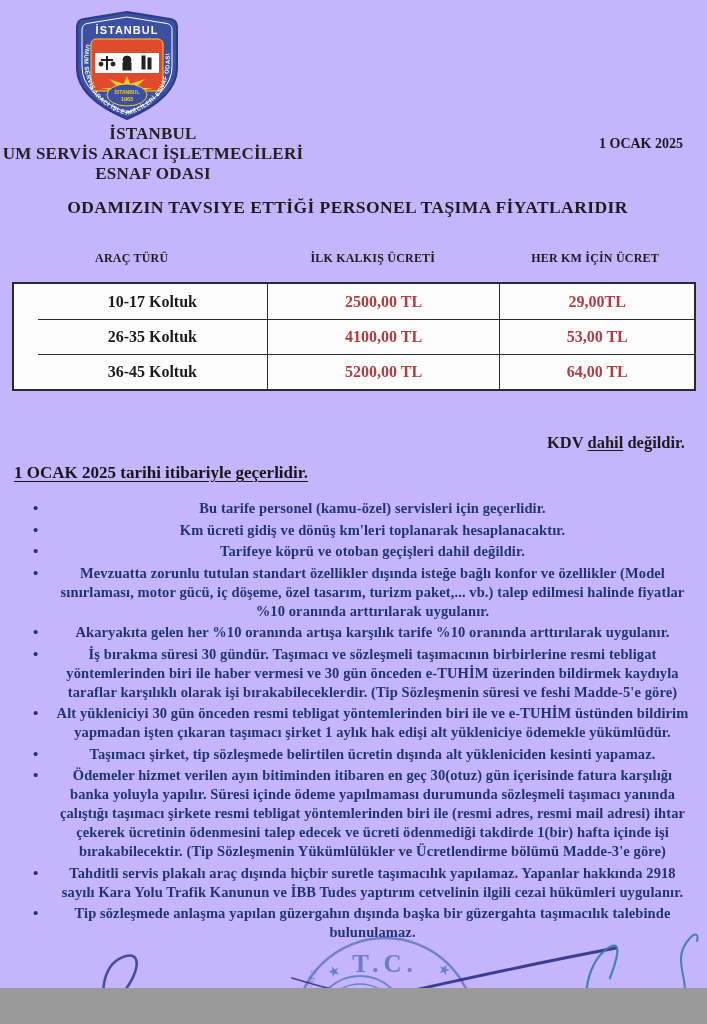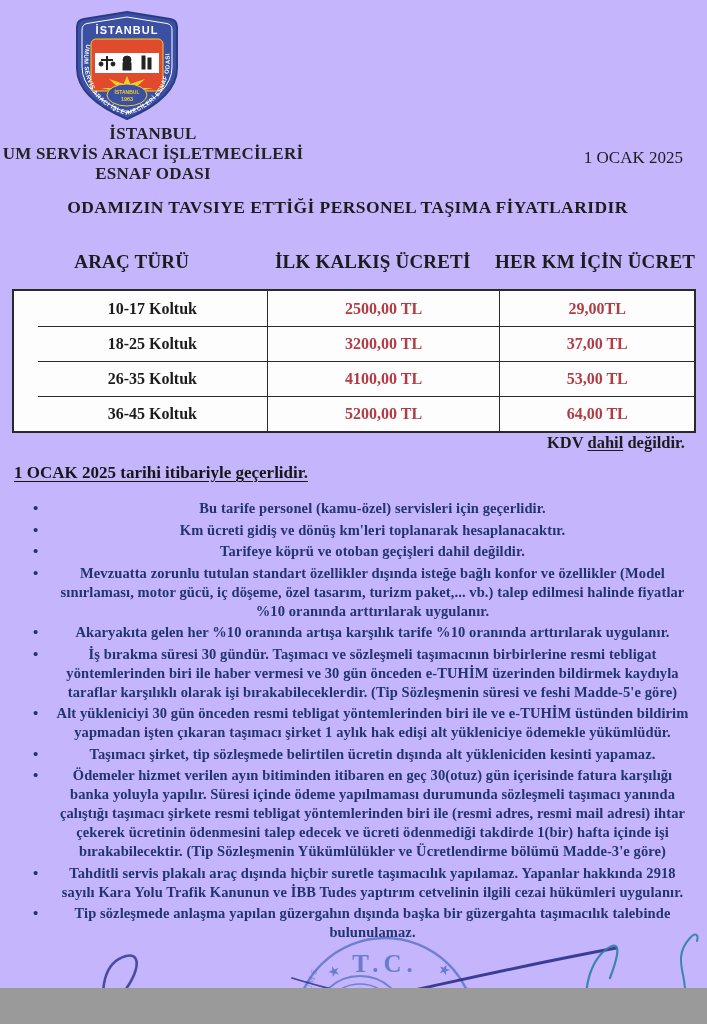--- a/index.html
+++ b/index.html
@@ -9,30 +9,30 @@
     background:#c4b5fd; overflow:hidden;
     font-family:"Liberation Serif", serif; color:#1c1c1c;
   }
   
   .logo { position:absolute; left:74px; top:10px; width:106px; height:112px; }
   .org-block {
     position:absolute; left:-2px; top:124px; width:310px;
     text-align:center; font-weight:bold; font-size:17px; line-height:20px;
     letter-spacing:.2px; white-space:nowrap; color:#232323;
   }
-  .doc-date { position:absolute; right:24px; top:148px; font-size:17px; font-weight:normal; }
+  .doc-date { position:absolute; right:24px; top:136px; font-size:14px; font-weight:bold; }
   .doc-title {
     position:absolute; left:0; right:12px; top:197px; text-align:center;
     font-size:17.5px; font-weight:bold; letter-spacing:.4px;
   }
   
   .price-table { position:absolute; left:12px; top:251px; width:684px; }
   .pt-head {
     display:grid; grid-template-columns:35% 35.5% 29.5%;
-    font-weight:bold; font-size:19px; text-align:center; letter-spacing:.2px;
+    font-weight:bold; font-size:12px; text-align:center; letter-spacing:.2px;
     margin-bottom:16px;
   }
   .pt-body { border:2px solid #2a2a2a; background:#fdfdfd;padding-left:24px; }
   .pt-row {
     display:grid; grid-template-columns:35% 35.5% 29.5%;
     height:35px; align-items:center; text-align:center;
     font-size:16px; font-weight:bold;
   }
   .pt-row + .pt-row { border-top:1.5px solid #2a2a2a; }
   .pt-row > div { height:100%; display:flex; align-items:center; justify-content:center; }
@@ -118,25 +118,20 @@
       <div>İLK KALKIŞ ÜCRETİ</div>
       <div>HER KM İÇİN ÜCRET</div>
     </div>
     <div class="pt-body">
       <div class="pt-row">
         <div>10-17 Koltuk</div>
         <div class="price">2500,00 TL</div>
         <div class="price">29,00TL</div>
       </div>
       <div class="pt-row">
-        <div>18-25 Koltuk</div>
-        <div class="price">3200,00 TL</div>
-        <div class="price">37,00 TL</div>
-      </div>
-      <div class="pt-row">
         <div>26-35 Koltuk</div>
         <div class="price">4100,00 TL</div>
         <div class="price">53,00 TL</div>
       </div>
       <div class="pt-row">
         <div>36-45 Koltuk</div>
         <div class="price">5200,00 TL</div>
         <div class="price">64,00 TL</div>
       </div>
     </div>

